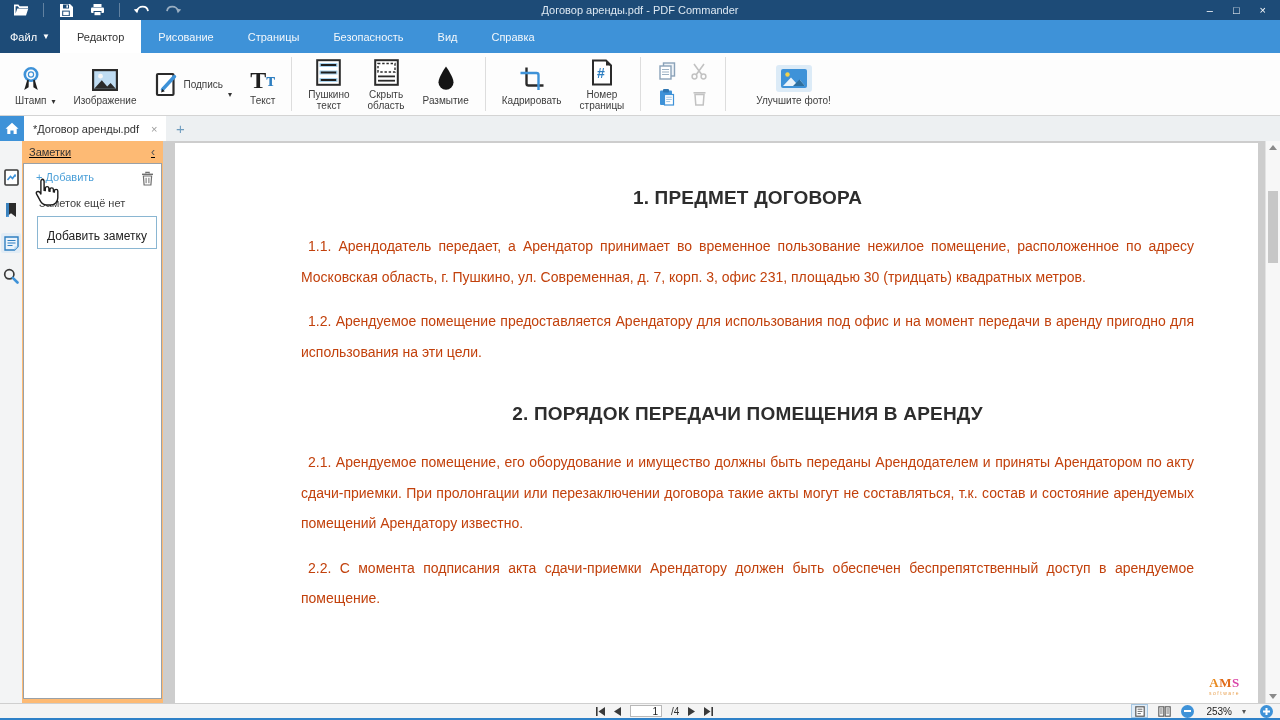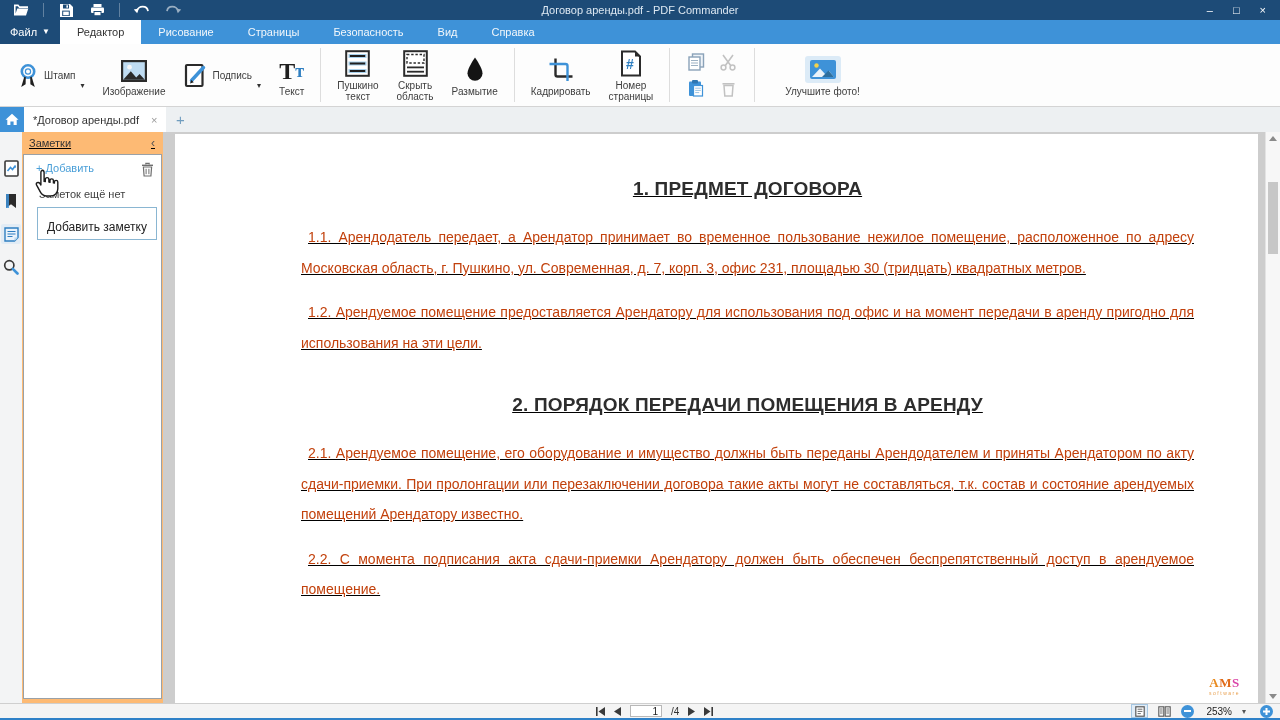--- a/index.html
+++ b/index.html
@@ -11,21 +11,21 @@
   
   .titlebar { height:20px; background:#1d4b77; display:flex; align-items:center; position:relative; flex:0 0 auto; }
   .tb-left { display:flex; align-items:center; gap:13px; margin-left:12px; z-index:2; }
   .tb-sep { width:1px; height:14px; background:rgba(255,255,255,.3); }
   .tb-ic { display:flex; align-items:center; justify-content:center; width:18px; height:18px; cursor:default; }
   .tb-title { position:absolute; left:0; right:0; text-align:center; font-size:11px; color:#dde8f2; z-index:1; }
   .tb-right { margin-left:auto; display:flex; align-items:center; gap:20px; margin-right:14px; z-index:2; color:#fff; font-size:11px; }
   .tb-right span { cursor:default; }
 
   
-  .menubar { height:24px; background:#3e92d8; display:flex; align-items:stretch; flex:0 0 auto; }
+  .menubar { height:33px; background:#3e92d8; display:flex; align-items:stretch; flex:0 0 auto; }
   .file-btn { background:#1d4b77; color:#fff; font-size:11px; display:flex; align-items:center; gap:5px; padding:0 10px; cursor:default; }
   .file-caret { font-size:8px; line-height:1; }
   .mtab { padding:0 17px; display:flex; align-items:center; font-size:11px; color:#f2f7fb; cursor:default; }
   .mtab.active { background:#fff; color:#333; }
 
   
   .toolbar { height:63px; background:#fdfdfd; border-bottom:1px solid #d4d4d4; display:flex; align-items:center; padding:0 6px; flex:0 0 auto; }
   .titem { display:flex; flex-direction:column; align-items:center; justify-content:flex-start; padding:3px 9px 2px; gap:3px; position:relative; cursor:default; }
   .titem .ticon { height:28px; display:flex; align-items:flex-end; justify-content:center; }
   .tlabel { font-size:10px; color:#3d3d3d; line-height:11px; text-align:center; white-space:nowrap; }
@@ -57,21 +57,21 @@
   .sb-collapse { color:#555; font-size:12px; cursor:default; }
   .sb-panel { position:absolute; top:22px; left:1px; right:1px; bottom:4px; background:#fff; border:1px solid #9aa1a7; }
   .add-row { display:flex; justify-content:space-between; align-items:flex-start; padding:7px 7px 0 12px; }
   .add-link { color:#4a9fd8; font-size:11px; cursor:default; }
   .empty-note { margin:7px 0 0 15px; font-size:11px; color:#3f3f3f; }
   .note-tooltip { position:absolute; left:13px; top:52px; background:#fff; border:1px solid #8ab6d2; padding:12px 9px 5px; font-size:12px; color:#222; white-space:nowrap; z-index:4; }
   .hand-cursor { position:absolute; left:7px; top:13px; z-index:5; }
 
   .docarea { flex:1 1 auto; position:relative; background:#cdcdcd; min-width:0; }
   .page { position:absolute; left:12px; right:22px; top:2px; bottom:0; background:#fff; overflow:hidden; }
-  .page-inner { padding:44px 64px 0 126px;text-decoration:underline; }
+  .page-inner { padding:44px 64px 0 126px; }
   .doc-h { font-size:19px; font-weight:bold; color:#2d2d2d; text-align:center; letter-spacing:.2px; }
   .doc-h1 { margin-bottom:22px; }
   .doc-h2 { margin-top:36px; margin-bottom:22px; }
   .doc-p { font-size:14px; line-height:30.5px; color:#c2410c; text-align:justify; margin-bottom:14px; text-indent:7px; }
 
   .vscroll { position:absolute; right:0; top:0; bottom:0; width:15px; background:#f7f7f7; border-left:1px solid #e3e3e3; }
   .vs-arrow { position:absolute; left:0; right:0; display:flex; justify-content:center; }
   .vs-up { top:4px; } .vs-down { bottom:4px; }
   .vs-thumb { position:absolute; left:2px; right:2px; top:50px; height:72px; background:#c7c7c7; cursor:default; }
 
@@ -155,21 +155,21 @@
     <div class="mtab">Рисование</div>
     <div class="mtab">Страницы</div>
     <div class="mtab">Безопасность</div>
     <div class="mtab">Вид</div>
     <div class="mtab">Справка</div>
   </div>
 
   <div class="toolbar">
 
     <div class="titem" style="flex-direction:row; align-items:flex-start; gap:0;">
-      <div style="display:flex; flex-direction:row; align-items:center; gap:3px;">
+      <div style="display:flex; flex-direction:column; align-items:center; gap:3px;">
         <span class="ticon">
           <svg width="26" height="27" viewBox="0 0 26 27">
               <circle cx="13" cy="9.5" r="6.2" fill="none" stroke="#3e92d8" stroke-width="2.6"></circle>
               <circle cx="13" cy="9.5" r="2.6" fill="none" stroke="#3e92d8" stroke-width="1.2"></circle>
               <path d="M9.4 14.6L6.2 25l4.4-2.8.2-7z" fill="#1f1f1f"></path>
               <path d="M16.6 14.6L19.8 25l-4.4-2.8-.2-7z" fill="#1f1f1f"></path>
             </svg>
         </span>
         <span class="tlabel">Штамп</span>
       </div>

